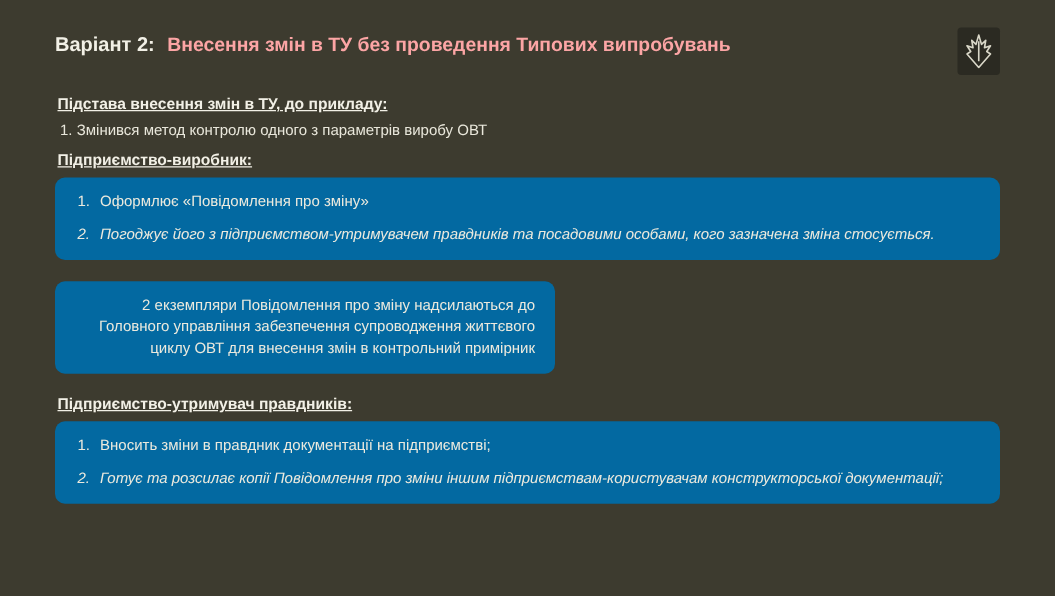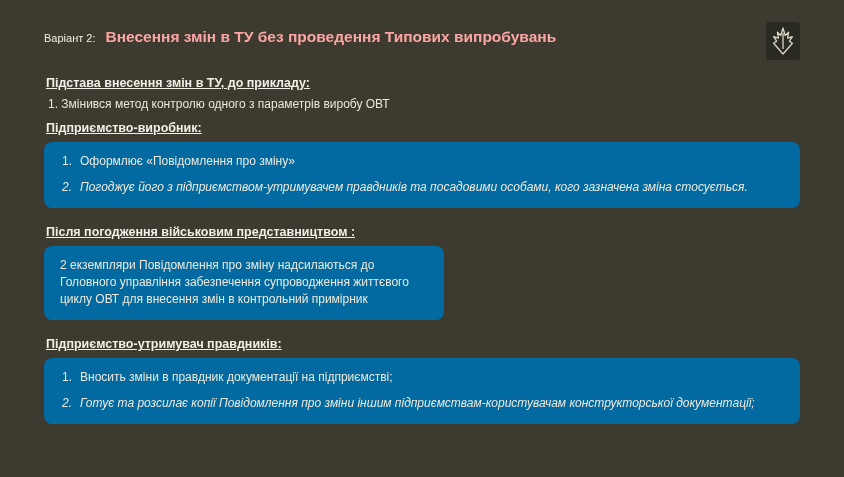--- a/index.html
+++ b/index.html
@@ -28,22 +28,22 @@
     align-items: flex-start;
     justify-content: space-between;
   }
   .title-row {
     display: flex;
     align-items: baseline;
     gap: 10px;
     padding-top: 6px;
   }
   .title-label {
-    font-size: 11px;
-    font-weight: normal;
+    font-size: 16px;
+    font-weight: bold;
     color: #f2f0e6;
     white-space: nowrap;
   }
   .title-text {
     font-size: 15.5px;
     font-weight: bold;
     color: #fca5a5;
     white-space: nowrap;
   }
   .emblem {
@@ -107,20 +107,21 @@
     position: absolute;
     left: 0;
     top: 0;
     color: #eceade;
   }
   .panel p {
     margin: 0;
     font-size: 12px;
     line-height: 1.42;
     color: #eceade;
+    text-align: right;
   }
   .spacer-16 { height: 17px; }
 
   .two-col {
     display: flex;
     gap: 18px;
   }
   .col-left { width: 400px; flex: 0 0 400px; }
   .col-right { flex: 1 1 auto; }
   .col-panel-left {
@@ -165,21 +166,20 @@
           <li>Оформлює «Повідомлення про зміну»</li>
           <li>Погоджує його з підприємством-утримувачем правдників та посадовими особами, кого зазначена зміна стосується.</li>
         </ol>
       </div>
     </div>
 
     <div class="spacer-16"></div>
 
     <div class="two-col">
       <div class="col-left">
-        <div class="sect-heading">Після погодження військовим представництвом :</div>
         <div class="panel col-panel-left">
           <p>2 екземпляри Повідомлення про зміну надсилаються до Головного управління забезпечення супроводження життєвого циклу ОВТ для внесення змін в контрольний примірник</p>
         </div>
       </div>
     </div>
 
     <div class="spacer-16"></div>
 
     <div class="section-block">
       <div class="sect-heading">Підприємство-утримувач правдників:</div>

